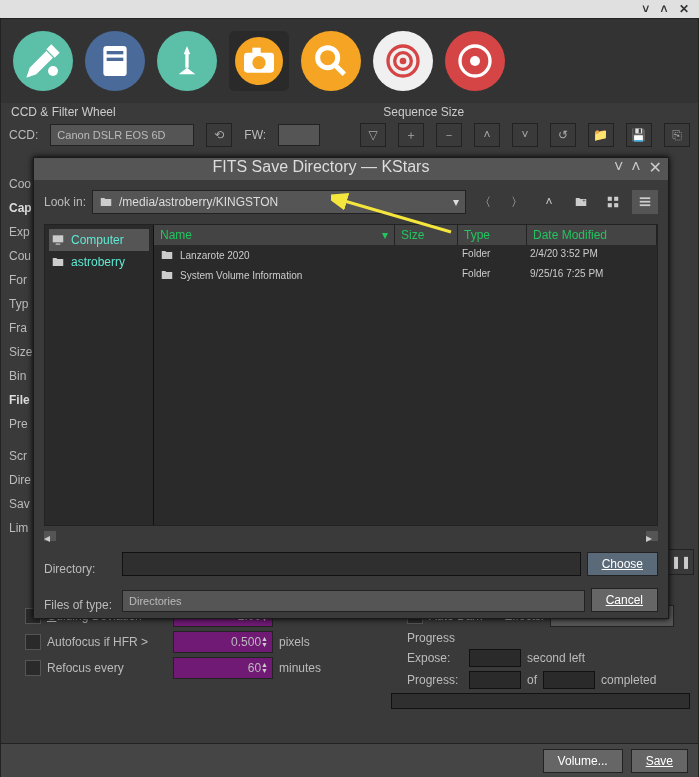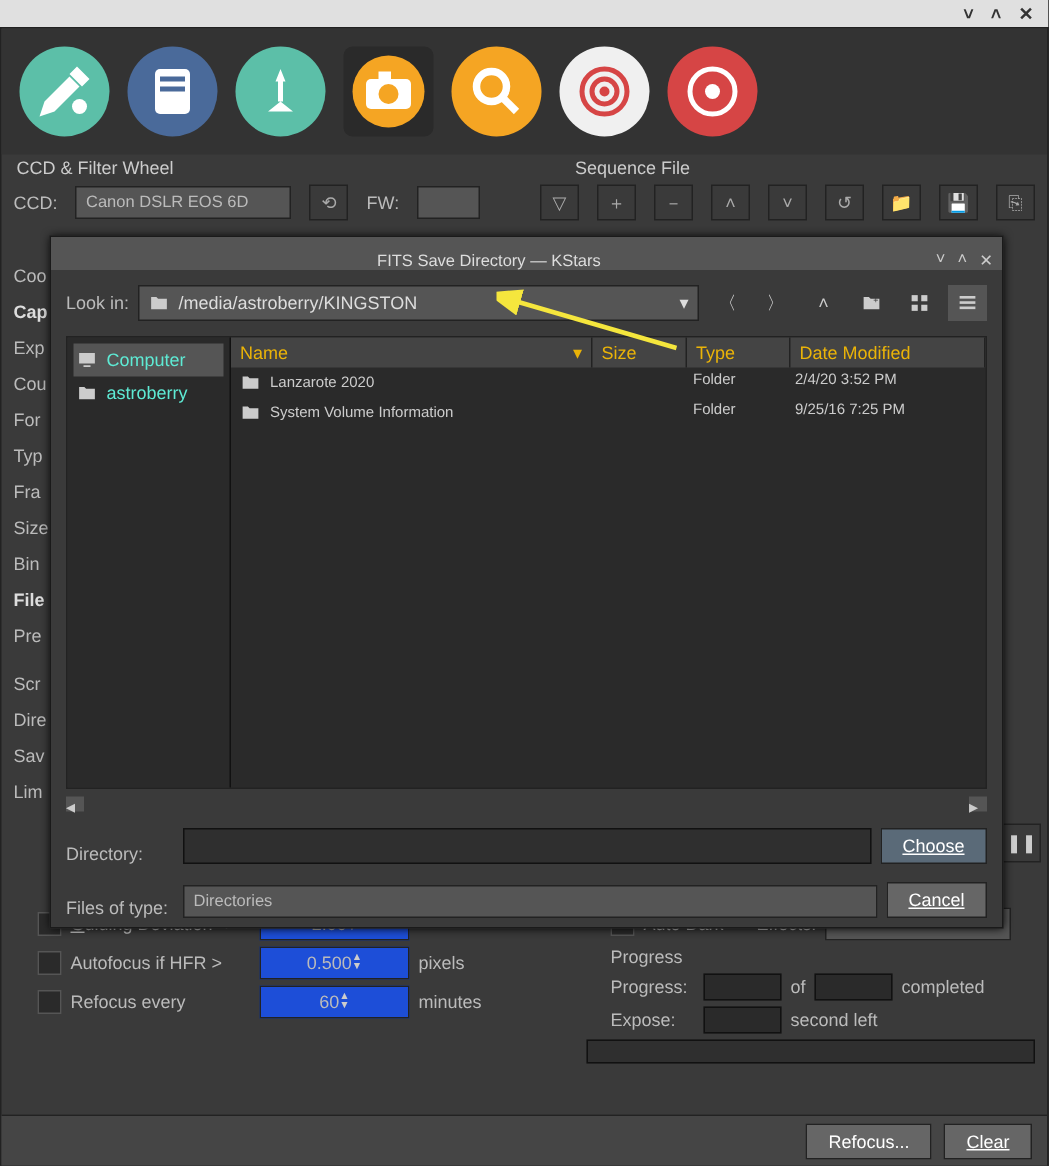--- a/index.html
+++ b/index.html
@@ -31,34 +31,34 @@
 .sqbtn{width:24px;height:22px;border:1px solid #222;display:flex;align-items:center;justify-content:center;color:#aaa}
 .label{color:#bbb}
 
 
 .leftcol{position:absolute;left:8px;top:158px;display:flex;flex-direction:column;gap:6px;font-size:12px;color:#bbb}
 .leftcol span{height:18px}
 .leftcol .bold{font-weight:bold;color:#ddd}
 
 
 .dialog{position:absolute;left:32px;top:138px;width:634px;background:#3a3a3a;border:1px solid #1a1a1a;box-shadow:0 0 6px #000;z-index:10}
-.dtitle{height:22px;background:#555;color:#ddd;display:flex;align-items:flex-end;font-size:11px}
+.dtitle{height:22px;background:#555;color:#ddd;display:flex;align-items:flex-start;font-size:16px}
 .dtitle .txt{flex:1;text-align:center}
 .dtitle .wb{display:flex;gap:8px;padding:0 6px}
 .dtitle .wb span{color:#ccc}
 .drow{display:flex;align-items:center;gap:6px;padding:10px 10px}
 .pathbox{flex:1;background:#555;border:1px solid #222;height:22px;display:flex;align-items:center;gap:6px;padding:0 6px;color:#ddd;font-size:12px}
 .navbtn{width:26px;height:24px;display:flex;align-items:center;justify-content:center;color:#ccc}
 
 .filepane{display:flex;margin:0 10px;border:1px solid #222;background:#2a2a2a}
 .sidebar{width:100px;background:#2a2a2a;border-right:1px solid #111;padding:4px 4px}
 .sidebar .item{display:flex;align-items:center;gap:6px;padding:4px 2px;color:#5eead4;font-size:12px}
 .sidebar .item.sel{background:#555}
 .filelist{flex:1;display:flex;flex-direction:column}
-.fhdr{display:flex;background:#444;font-size:12px;color:#eab308}
+.fhdr{display:flex;background:#444;font-size:12px;color:#22c55e}
 .fhdr div{padding:3px 6px;border-right:1px solid #222}
 .frow{display:flex;font-size:10px;color:#ccc}
 .frow div{padding:3px 6px}
 .col-name{flex:0 0 228px;display:flex;align-items:center;gap:6px}
 .col-size{flex:0 0 50px}
 .col-type{flex:0 0 56px}
 .col-date{flex:1}
 .filespace{height:240px}
 .scroll{height:12px;background:#3a3a3a;display:flex;align-items:center;margin:4px 10px}
 .scroll .end{width:12px;height:10px;background:#555}
@@ -70,21 +70,21 @@
 .btn.primary{background:#5a6a78}
 .btn u{text-decoration:underline}
 
 
 .arrow{position:absolute;left:330px;top:163px;z-index:20;pointer-events:none}
 
 
 .lower{position:absolute;left:8px;top:582px;right:8px}
 .lrow{display:flex;align-items:center;gap:6px;font-size:12px;color:#bbb;margin:4px 16px}
 .chk{width:14px;height:14px;border:1px solid #555;background:#2a2a2a}
-.spin{background:#1d4ed8;border:1px solid #222;height:20px;width:90px;display:flex;align-items:center;justify-content:center;padding:0 4px}
+.spin{background:#701a75;border:1px solid #222;height:20px;width:90px;display:flex;align-items:center;justify-content:flex-end;padding:0 4px}
 .spin .arrows{display:flex;flex-direction:column;font-size:7px;line-height:6px;color:#ccc}
 .rbox{position:absolute;left:382px;top:0;right:0}
 .nbox{border:1px solid #111;background:#2a2a2a;display:inline-block;width:50px;height:16px}
 .pbar{height:14px;background:#2f2f2f;border:1px solid #111;margin-top:4px}
 .footer{position:absolute;left:0;right:0;bottom:0;height:34px;background:#454545;display:flex;align-items:center;justify-content:flex-end;gap:8px;padding:0 10px;border-top:1px solid #222}
 .pausebtn{position:absolute;right:4px;top:530px;width:24px;height:24px;border:1px solid #222;display:flex;align-items:center;justify-content:center;color:#ccc}
 
 svg{display:block}
 .ic{width:14px;height:14px}
 </style>
@@ -146,21 +146,21 @@
     <div class="tbbtn red">
       <svg viewBox="0 0 24 24">
           <circle cx="12" cy="12" r="9" fill="none" stroke="#fff" stroke-width="2"></circle>
           <circle cx="12" cy="12" r="3" fill="#fff"></circle>
         </svg>
     </div>
   </div>
 
   <div class="sechead">
     <div>CCD &amp; Filter Wheel</div>
-    <div>Sequence File</div>
+    <div>Sequence Size</div>
   </div>
 
   <div class="ctrlrow">
     <span class="label">CCD:</span>
     <div class="combo" style="width:130px">
         <span>Canon DSLR EOS 6D</span>
       </div>
     <div class="sqbtn">⟲</div>
     <span class="label">FW:</span>
     <div class="combo" style="width:28px"></div>
@@ -368,32 +368,32 @@
         <span style="width:10px"></span>
         <span>Effects:</span>
         <div class="combo" style="flex:1">
             <span>--</span>
           </div>
       </div>
       <div class="lrow">
           <span>Progress</span>
         </div>
       <div class="lrow">
+        <span style="width:56px">Expose:</span>
+        <span class="nbox"></span>
+        <span>second left</span>
+      </div>
+      <div class="lrow">
         <span style="width:56px">Progress:</span>
         <span class="nbox"></span>
         <span>of</span>
         <span class="nbox"></span>
         <span>completed</span>
       </div>
-      <div class="lrow">
-        <span style="width:56px">Expose:</span>
-        <span class="nbox"></span>
-        <span>second left</span>
-      </div>
       <div class="pbar"></div>
     </div>
   </div>
 
   <div class="footer">
-    <button class="btn"><span>Refocus...</span></button>
-    <button class="btn"><u>Clear</u></button>
+    <button class="btn"><span>Volume...</span></button>
+    <button class="btn"><u>Save</u></button>
   </div>
 </div>
 
 </body></html>

